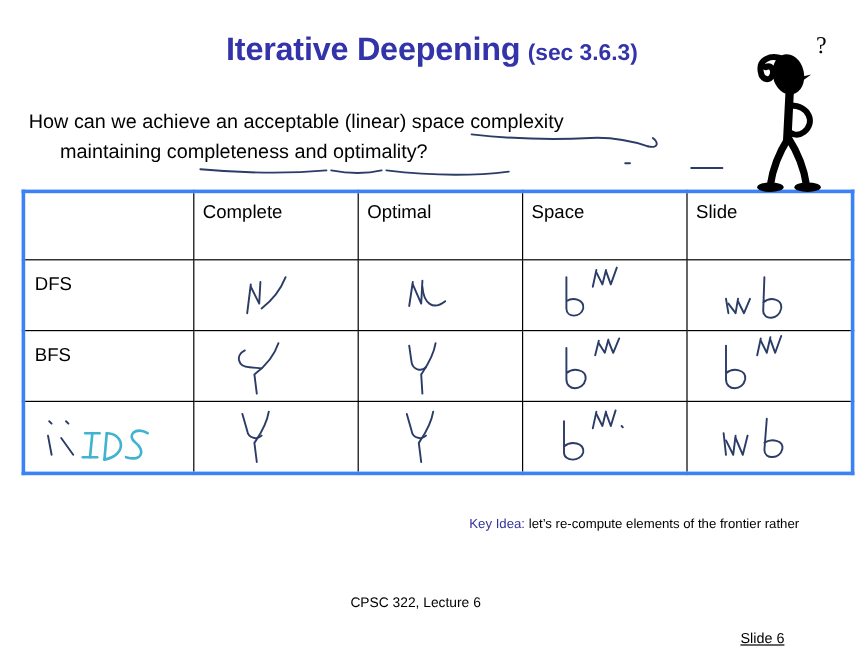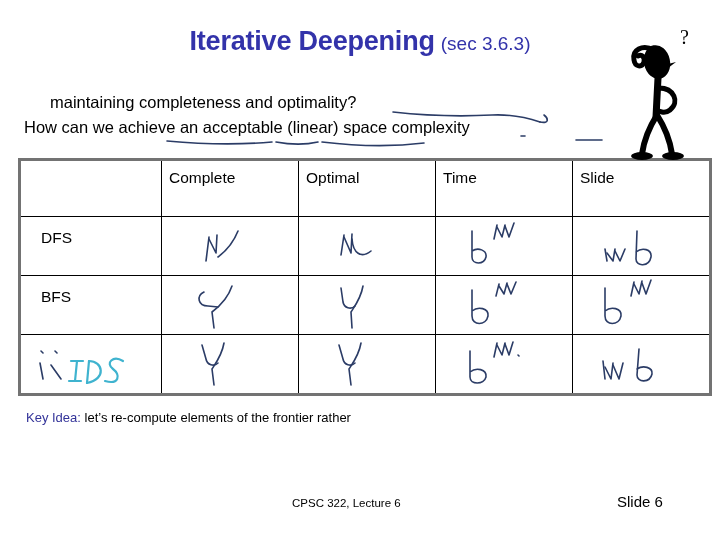--- a/index.html
+++ b/index.html
@@ -26,21 +26,21 @@
     white-space: nowrap;
   }
   #title-main {
     font-size: 27px;
     font-weight: bold;
     color: #3333aa;
     letter-spacing: -0.2px;
   }
   #title-sec {
     font-size: 19px;
-    font-weight: normal;
+    font-weight: bold;
     color: #3333aa;
     margin-left: 6px;
   }
 
   
   #question-block {
     position: absolute;
     left: 24px;
     top: 90px;
     width: 620px;
@@ -75,25 +75,24 @@
     font-size: 15.5px;
     padding: 8px 0 0 7px;
     color: #000;
     display: block;
   }
   .row-label {
     font-size: 15.5px;
     padding: 12px 0 0 8px;
     display: block;
     color: #000;
-    margin-left: 12px;
   }
   
   #compare-table {
-    border: 3px solid #737373;
+    border: 3px solid #3b82f6;
   }
   .ink-stroke {
     fill: none;
     stroke: #2b3c66;
     stroke-width: 1.6;
     stroke-linecap: round;
     stroke-linejoin: round;
   }
   .ink-stroke-cyan {
     fill: none;
@@ -113,24 +112,25 @@
     left: 0; top: 0;
     width: 720px;
     height: 540px;
     pointer-events: none;
   }
 
   
   #key-idea-block {
     position: absolute;
     left: 26px;
-    top: 405px;
+    top: 424px;
     width: 640px;
-    font-size: 13px;
+    font-size: 11px;
     line-height: 26px;
+    text-align: right;
   }
   #key-idea-label {
     color: #333399;
   }
   #key-idea-line-2 {
     display: block;
     margin-left: 26px;
   }
 
   
@@ -138,44 +138,45 @@
     position: absolute;
     left: 292px;
     top: 497px;
     font-size: 11.5px;
     color: #000;
     text-align: center;
   }
   #footer-right {
     position: absolute;
     left: 617px;
-    top: 493px;
-    font-size: 15px;
+    top: 525px;
+    font-size: 12px;
     color: #000;
+    text-decoration: underline;
   }
 
   
   #clipart-thinker {
     position: absolute;
     left: 612px;
     top: 22px;
     width: 100px;
     height: 150px;
   }
 </style>
 </head>
 <body>
 
 <div id="title-block">
   <span id="title-main">Iterative Deepening</span><span id="title-sec">(sec 3.6.3)</span>
 </div>
 
 <div id="question-block">
+  <span id="question-line-1">How can we achieve an acceptable (linear) space complexity</span>
   <span id="question-line-2">maintaining completeness and optimality?</span>
-  <span id="question-line-1">How can we achieve an acceptable (linear) space complexity</span>
 </div>
 
 <svg id="annotation-layer" viewBox="0 0 720 540">
 
   <path class="ink-stroke" d="M393,112 C 420,115 455,117 492,115 C 512,114 528,118 540,122"></path>
   <path class="ink-stroke" d="M540,122 C 550,124 548,118 544,115"></path>
 
   <path class="ink-stroke" d="M167,141 C 200,144 238,145 272,142"></path>
 
   <path class="ink-stroke" d="M276,142 C 292,145 305,145 318,142"></path>
@@ -192,21 +193,21 @@
       <td class="col-label">
         <span class="th-text"></span>
       </td>
       <td class="col-data">
         <span class="th-text">Complete</span>
       </td>
       <td class="col-data">
         <span class="th-text">Optimal</span>
       </td>
       <td class="col-data">
-        <span class="th-text">Time</span>
+        <span class="th-text">Space</span>
       </td>
       <td class="col-data">
         <span class="th-text">Slide</span>
       </td>
     </tr>
 
     <tr>
       <td class="col-label">
         <span class="row-label">DFS</span>
       </td>

